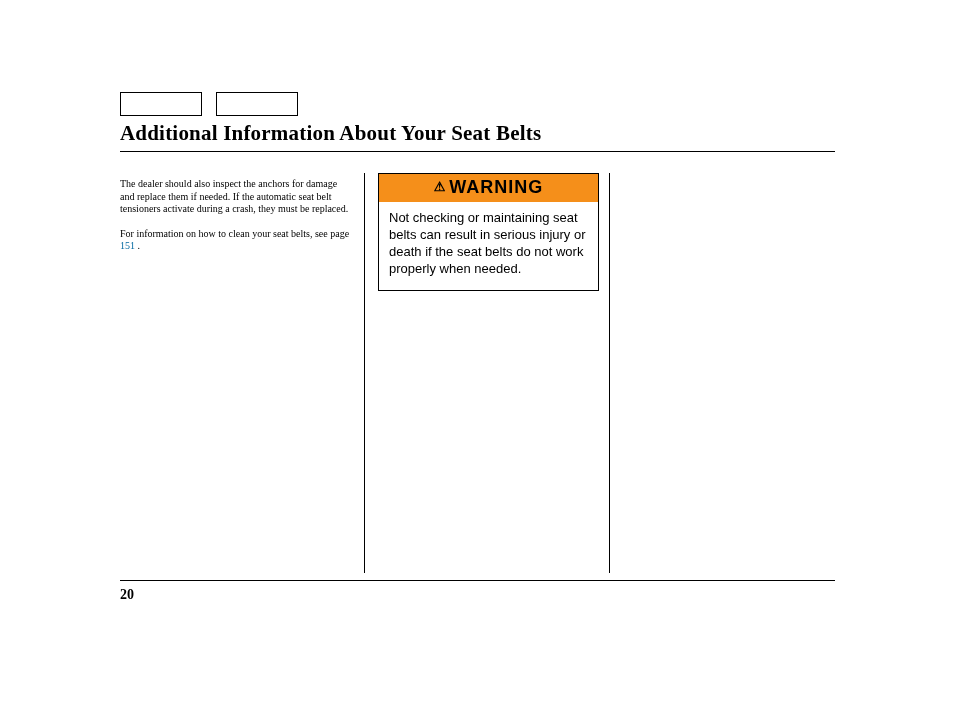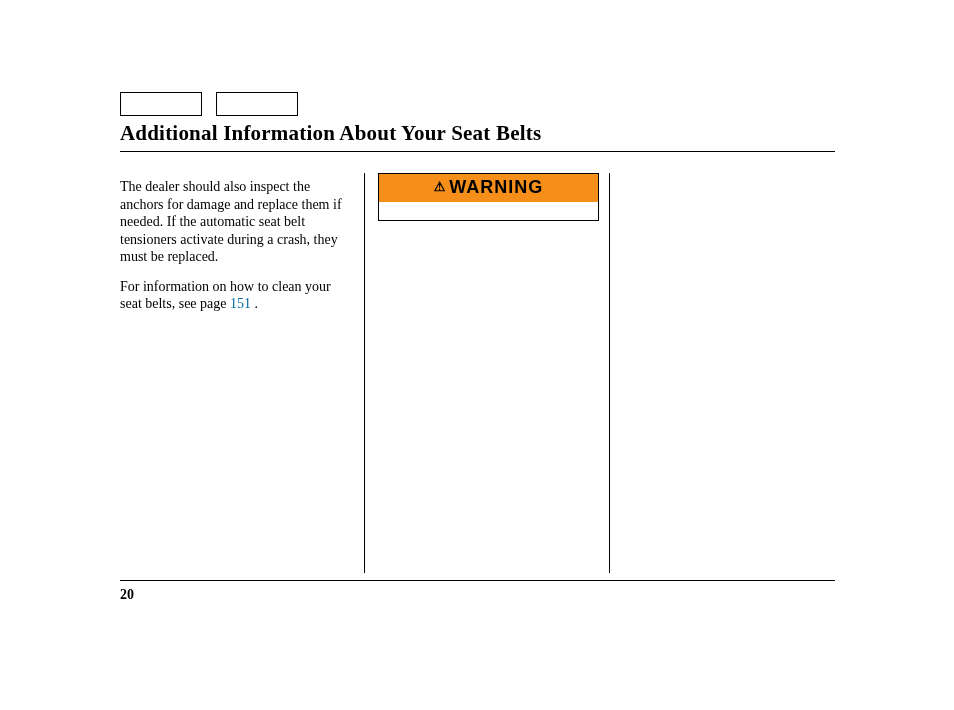--- a/index.html
+++ b/index.html
@@ -43,21 +43,21 @@
     left: 120px;
     width: 715px;
     height: 0;
     border-top: 1px solid #000;
   }
   .col1 {
     position: absolute;
     top: 178px;
     left: 120px;
     width: 230px;
-    font-size: 14px;
+    font-size: 10px;
     line-height: 1.25;
   }
   .col1 p { margin: 0 0 12px 0; }
   .page-link {
     color: #0369a1;
     text-decoration: none;
   }
   .col-sep-1 {
     position: absolute;
     top: 173px;
@@ -140,20 +140,21 @@
     </p>
   </div>
 
   <div class="col-sep-1"></div>
 
   <div class="warning-box">
     <div class="warning-header">
       <span class="tri">⚠</span><span>WARNING</span>
     </div>
     <div class="warning-body">
+      <p>Not checking or maintaining seat belts can result in serious injury or death if the seat belts do not work properly when needed.</p>
     </div>
   </div>
 
   <div class="col-sep-2"></div>
 
   <div class="footer-rule"></div>
   <div class="page-num">20</div>
 
 </div>
 

